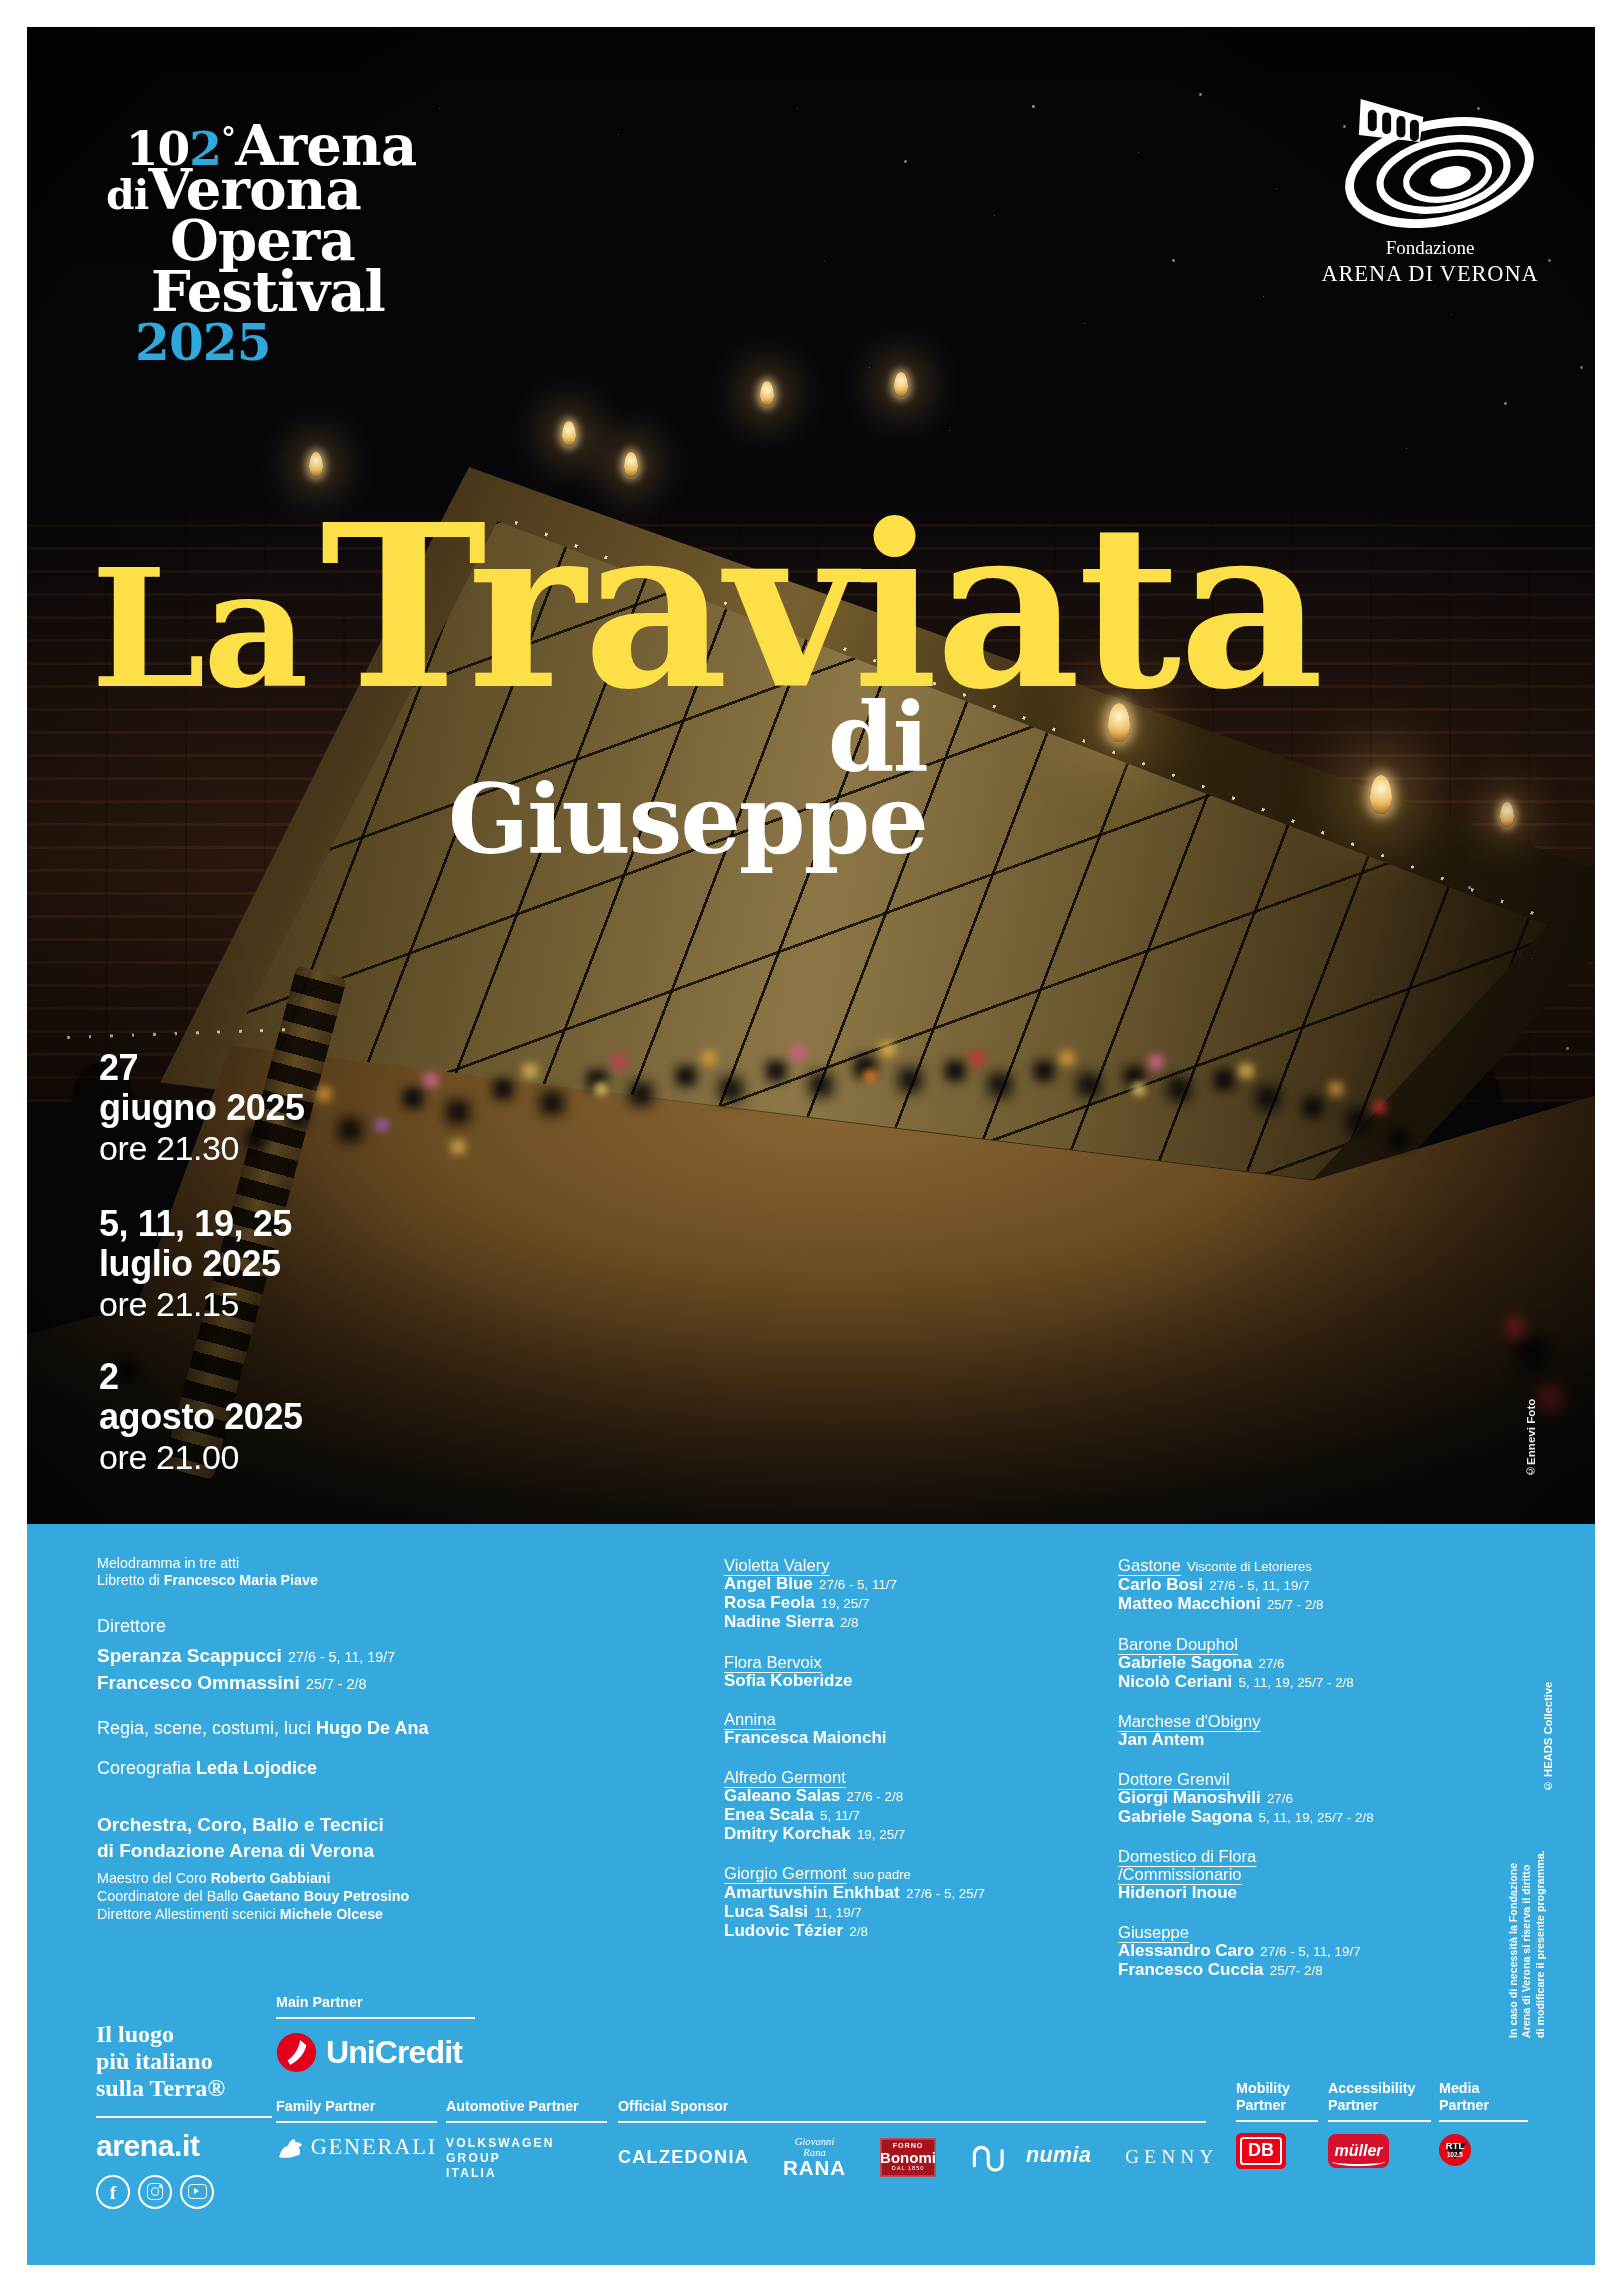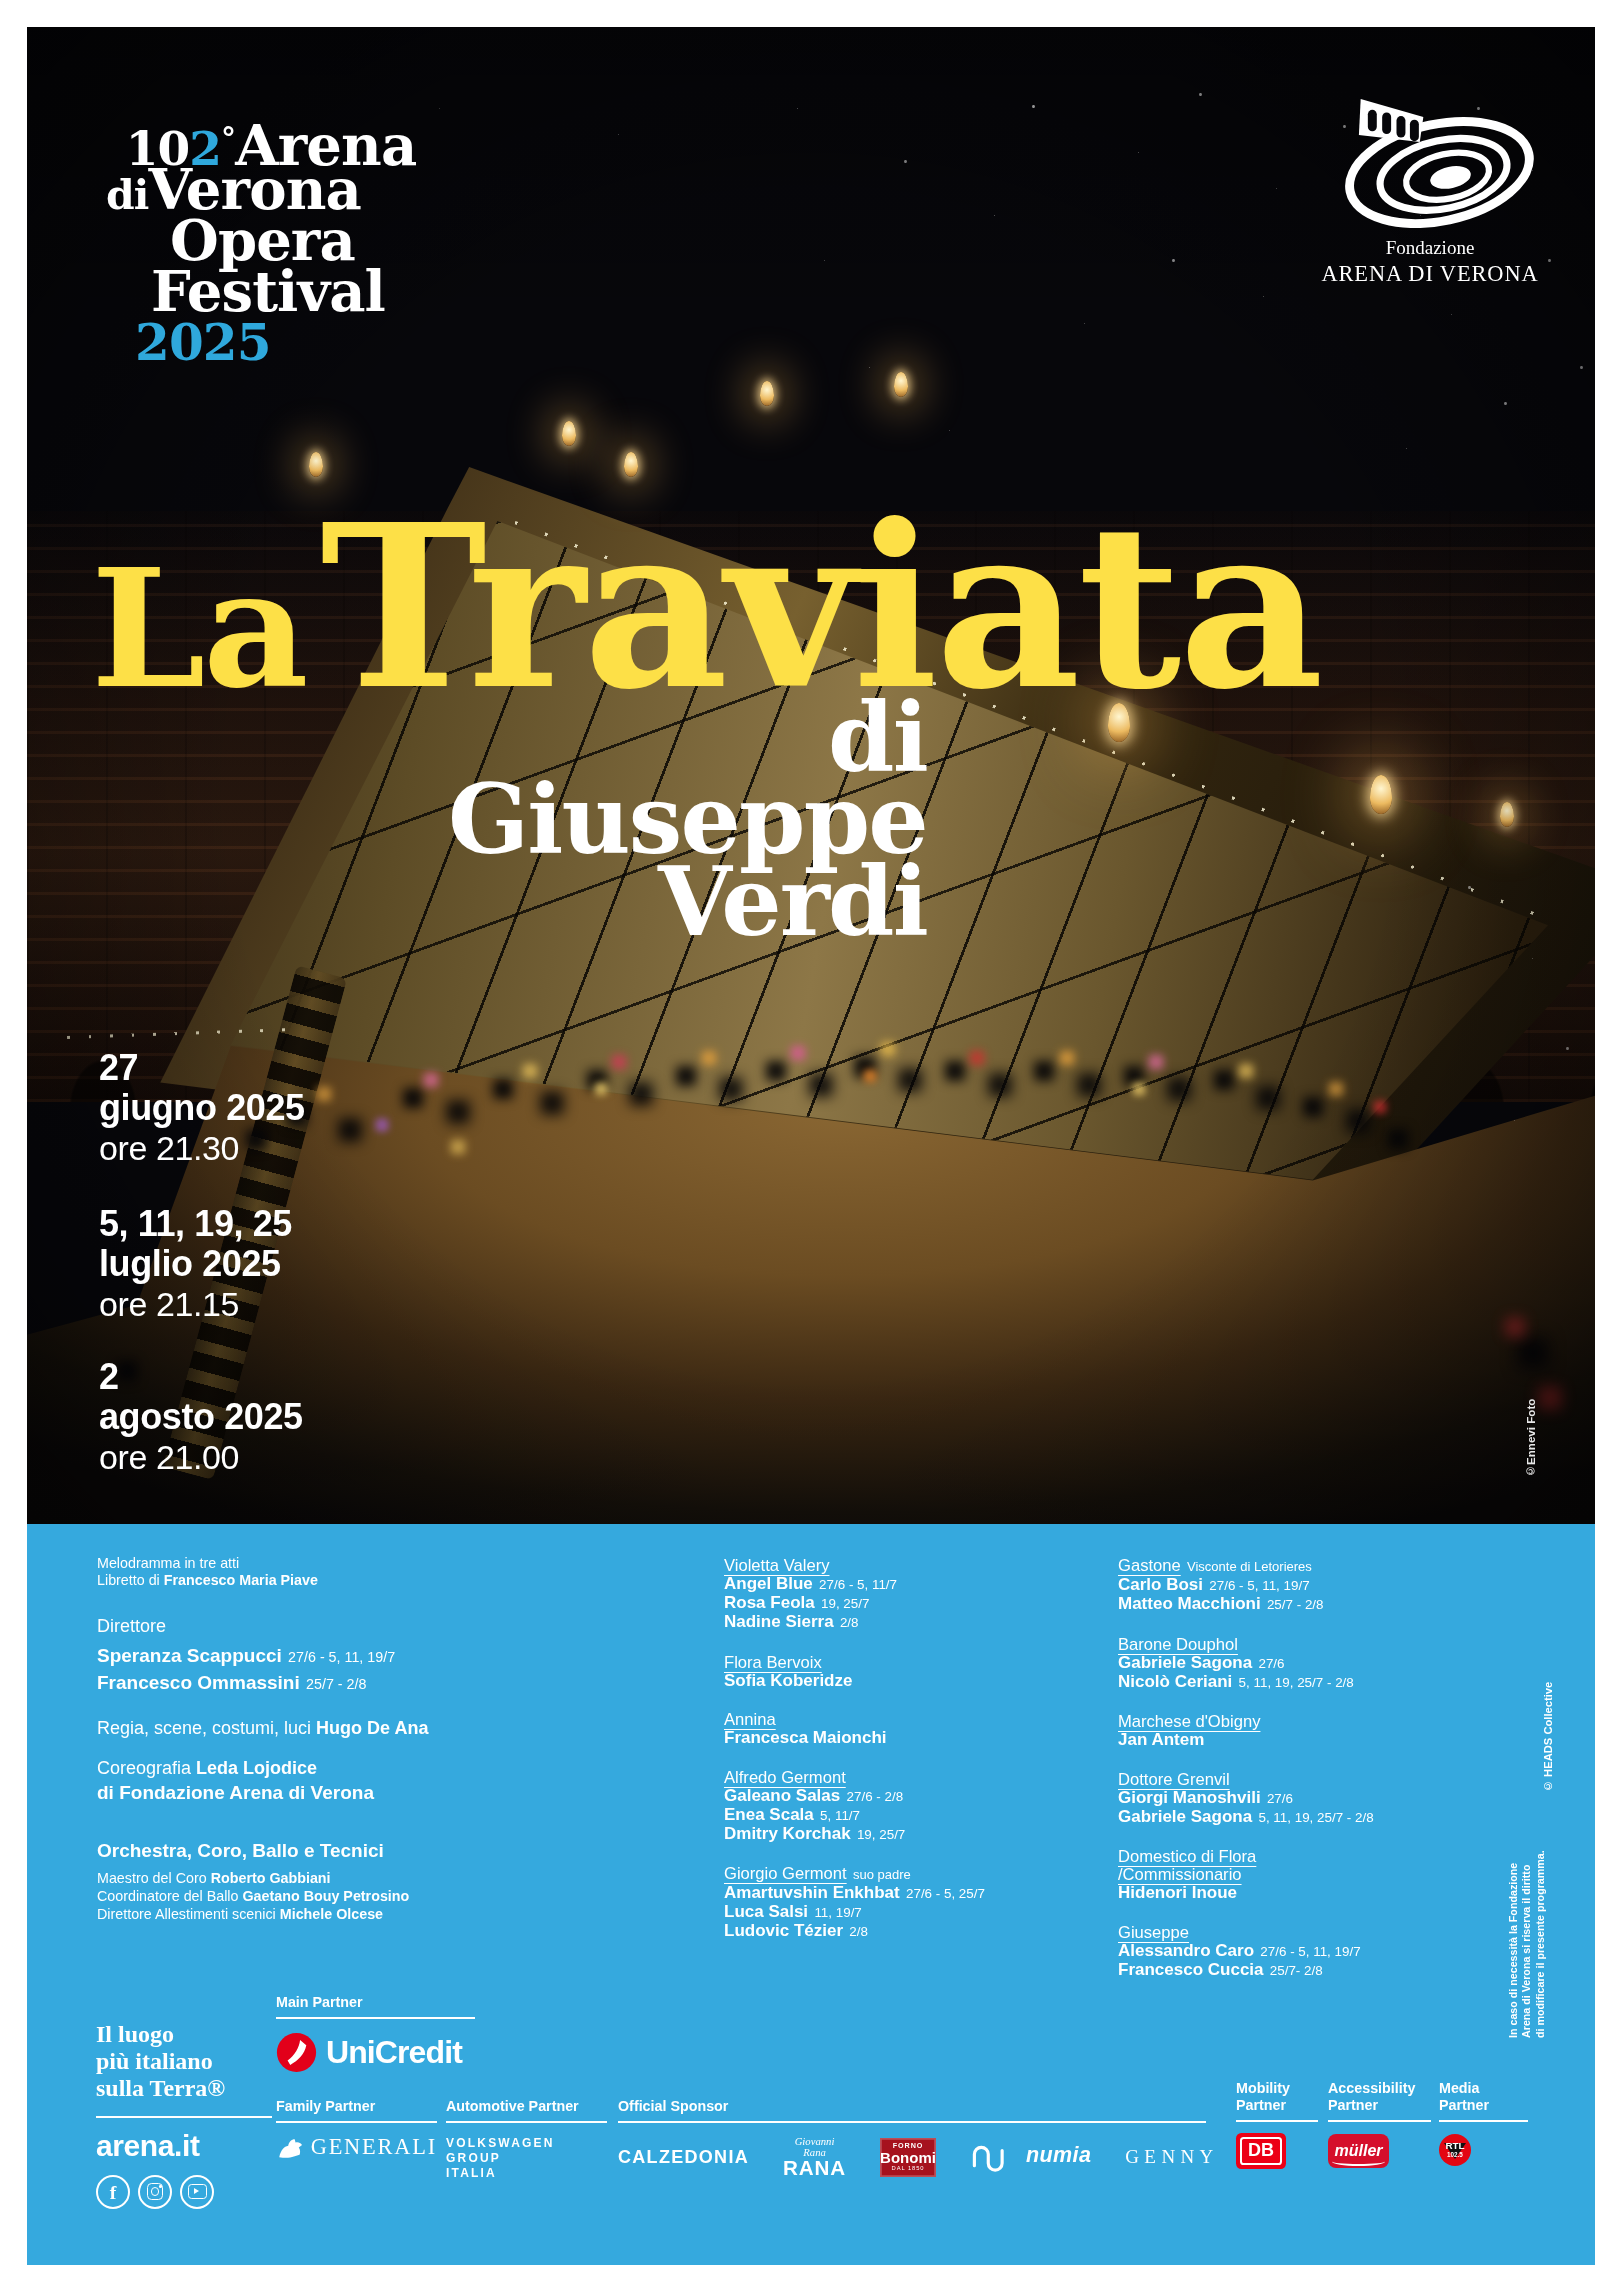--- a/index.html
+++ b/index.html
@@ -215,21 +215,20 @@
         <rect x="82" y="37" width="10" height="24" rx="5" fill="#07070b"></rect>
         <rect x="97" y="41" width="10" height="24" rx="5" fill="#07070b"></rect>
       </svg>
       <div class="fond-small">Fondazione</div>
       <div class="fond-big">ARENA DI VERONA</div>
     </div>
 
     <div class="ttl"><span class="la">La</span><span class="main">Traviata</span></div>
     <div class="sub">
       <div>di Giuseppe</div>
-      <div>Verdi</div>
     </div>
 
     <div class="dates dg1">
       <div>27</div>
       <div>giugno 2025</div>
       <div class="t">ore 21.30</div>
     </div>
     <div class="dates dg2">
       <div>5, 11, 19, 25</div>
       <div>luglio 2025</div>
@@ -247,22 +246,22 @@
   <div class="panel">
 
     <div class="credits">
       <div>Melodramma in tre atti</div>
       <div><span>Libretto di </span><b>Francesco Maria Piave</b></div>
       <div class="cr-dir-label">Direttore</div>
       <div class="cr-dir" style="margin-top:5.4px"><span>Speranza Scappucci</span><span class="dt">27/6 - 5, 11, 19/7</span></div>
       <div class="cr-dir"><span>Francesco Ommassini</span><span class="dt">25/7 - 2/8</span></div>
       <div class="cr-regia"><span>Regia, scene, costumi, luci </span><b>Hugo De Ana</b></div>
       <div class="cr-coreo"><span>Coreografia </span><b>Leda Lojodice</b></div>
+      <div class="cr-orch">Orchestra, Coro, Ballo e Tecnici</div>
       <div class="cr-orch" style="margin-top:0">di Fondazione Arena di Verona</div>
-      <div class="cr-orch">Orchestra, Coro, Ballo e Tecnici</div>
       <div class="cr-staff first"><span>Maestro del Coro </span><b>Roberto Gabbiani</b></div>
       <div class="cr-staff"><span>Coordinatore del Ballo </span><b>Gaetano Bouy Petrosino</b></div>
       <div class="cr-staff"><span>Direttore Allestimenti scenici </span><b>Michele Olcese</b></div>
     </div>
 
     <div class="cast cast1">
       <div class="cg">
         <div class="role"><span class="rn">Violetta Valery</span></div>
         <div class="sg"><span>Angel Blue</span><span class="dt">27/6 - 5, 11/7</span></div>
         <div class="sg"><span>Rosa Feola</span><span class="dt">19, 25/7</span></div>

